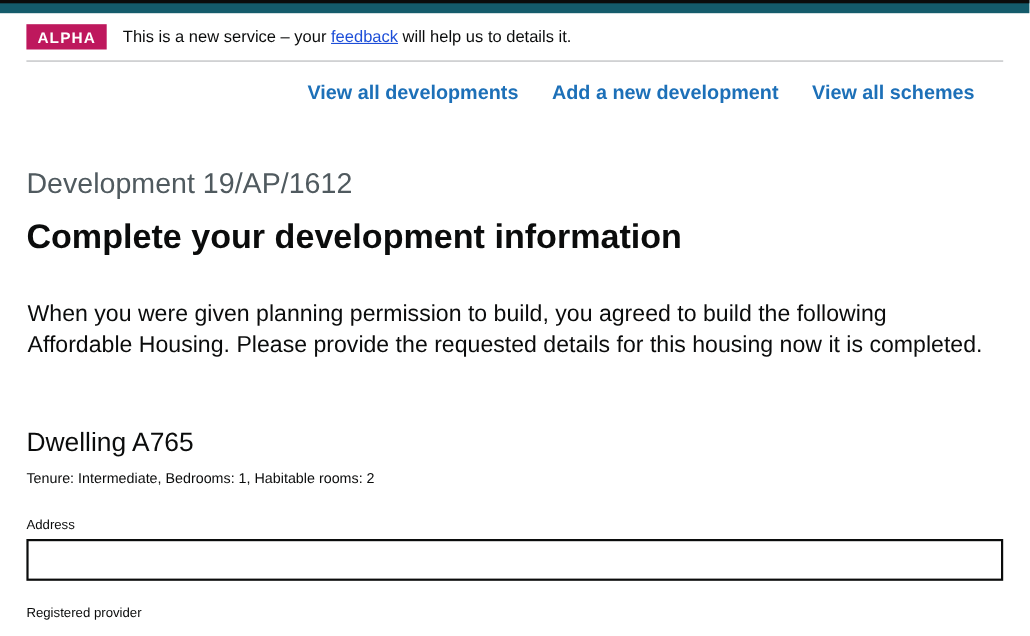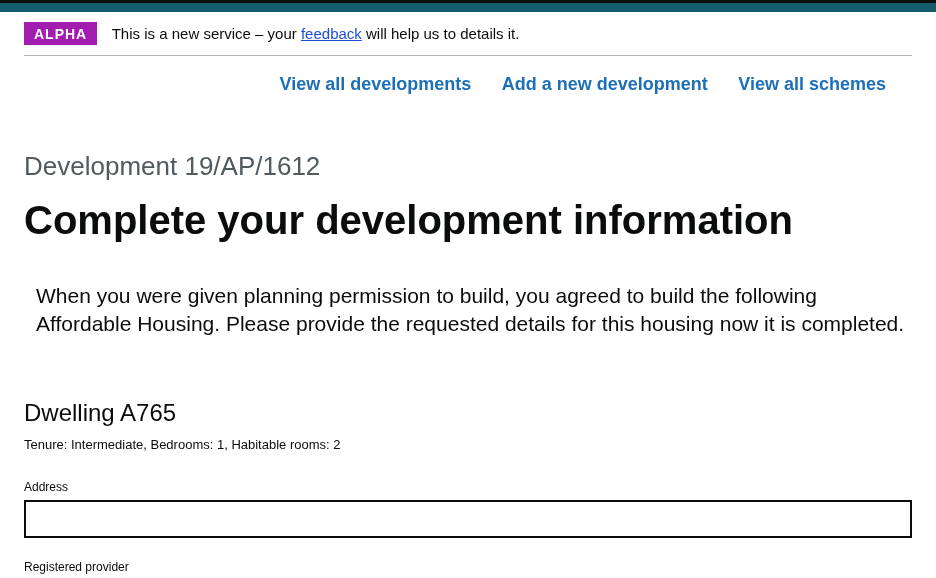--- a/index.html
+++ b/index.html
@@ -14,21 +14,21 @@
     background: #145b6b;
     border-top: 3px solid #0b0c0c;
   }
   .phase-banner {
     padding: 10px 0 10px 0;
     border-bottom: 1px solid #b1b4b6;
     margin: 0 24px;
   }
   .phase-tag {
     display: inline-block;
-    background: #a21caf;
+    background: #be185d;
     color: #fff;
     font-weight: 700;
     letter-spacing: 1px;
     font-size: 14px;
     padding: 4px 10px 3px;
     text-transform: uppercase;
     vertical-align: middle;
   }
   .phase-text {
     font-size: 15px;
@@ -54,30 +54,30 @@
     padding: 0 24px;
   }
   .caption {
     color: #505a5f;
     font-size: 26px;
     margin-top: 48px;
     margin-bottom: 16px;
     font-weight: 400;
   }
   h1.page-title {
-    font-size: 40px;
+    font-size: 31px;
     line-height: 1.1;
     font-weight: 700;
     margin: 6px 0 40px 0;
     color: #0b0c0c;
   }
   .lede {
     font-size: 21px;
     line-height: 1.35;
-    margin: 0 0 60px 12px;
+    margin: 0 0 60px 1px;
     max-width: 880px;
   }
   h2.dwelling {
     font-size: 24px;
     font-weight: 400;
     margin: 0 0 10px 0;
   }
   .dwelling-meta {
     font-size: 13px;
     margin: 0 0 28px 0;

